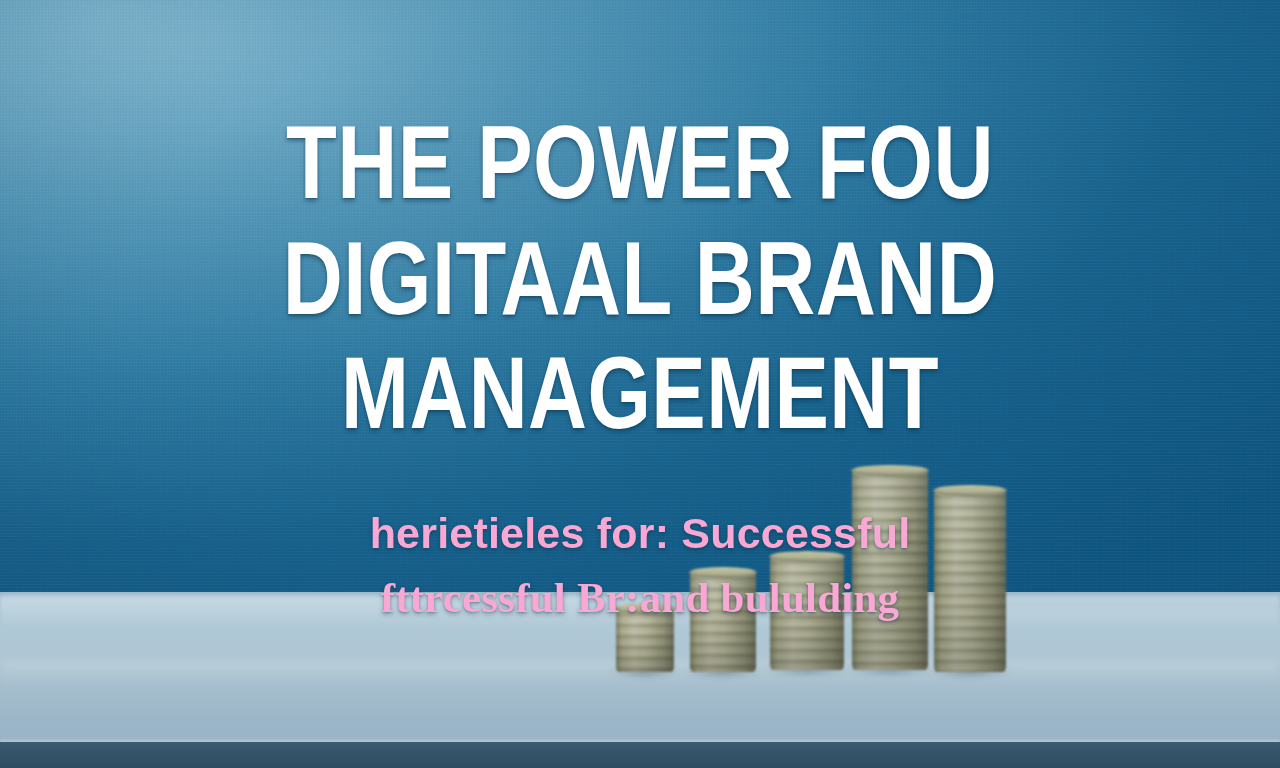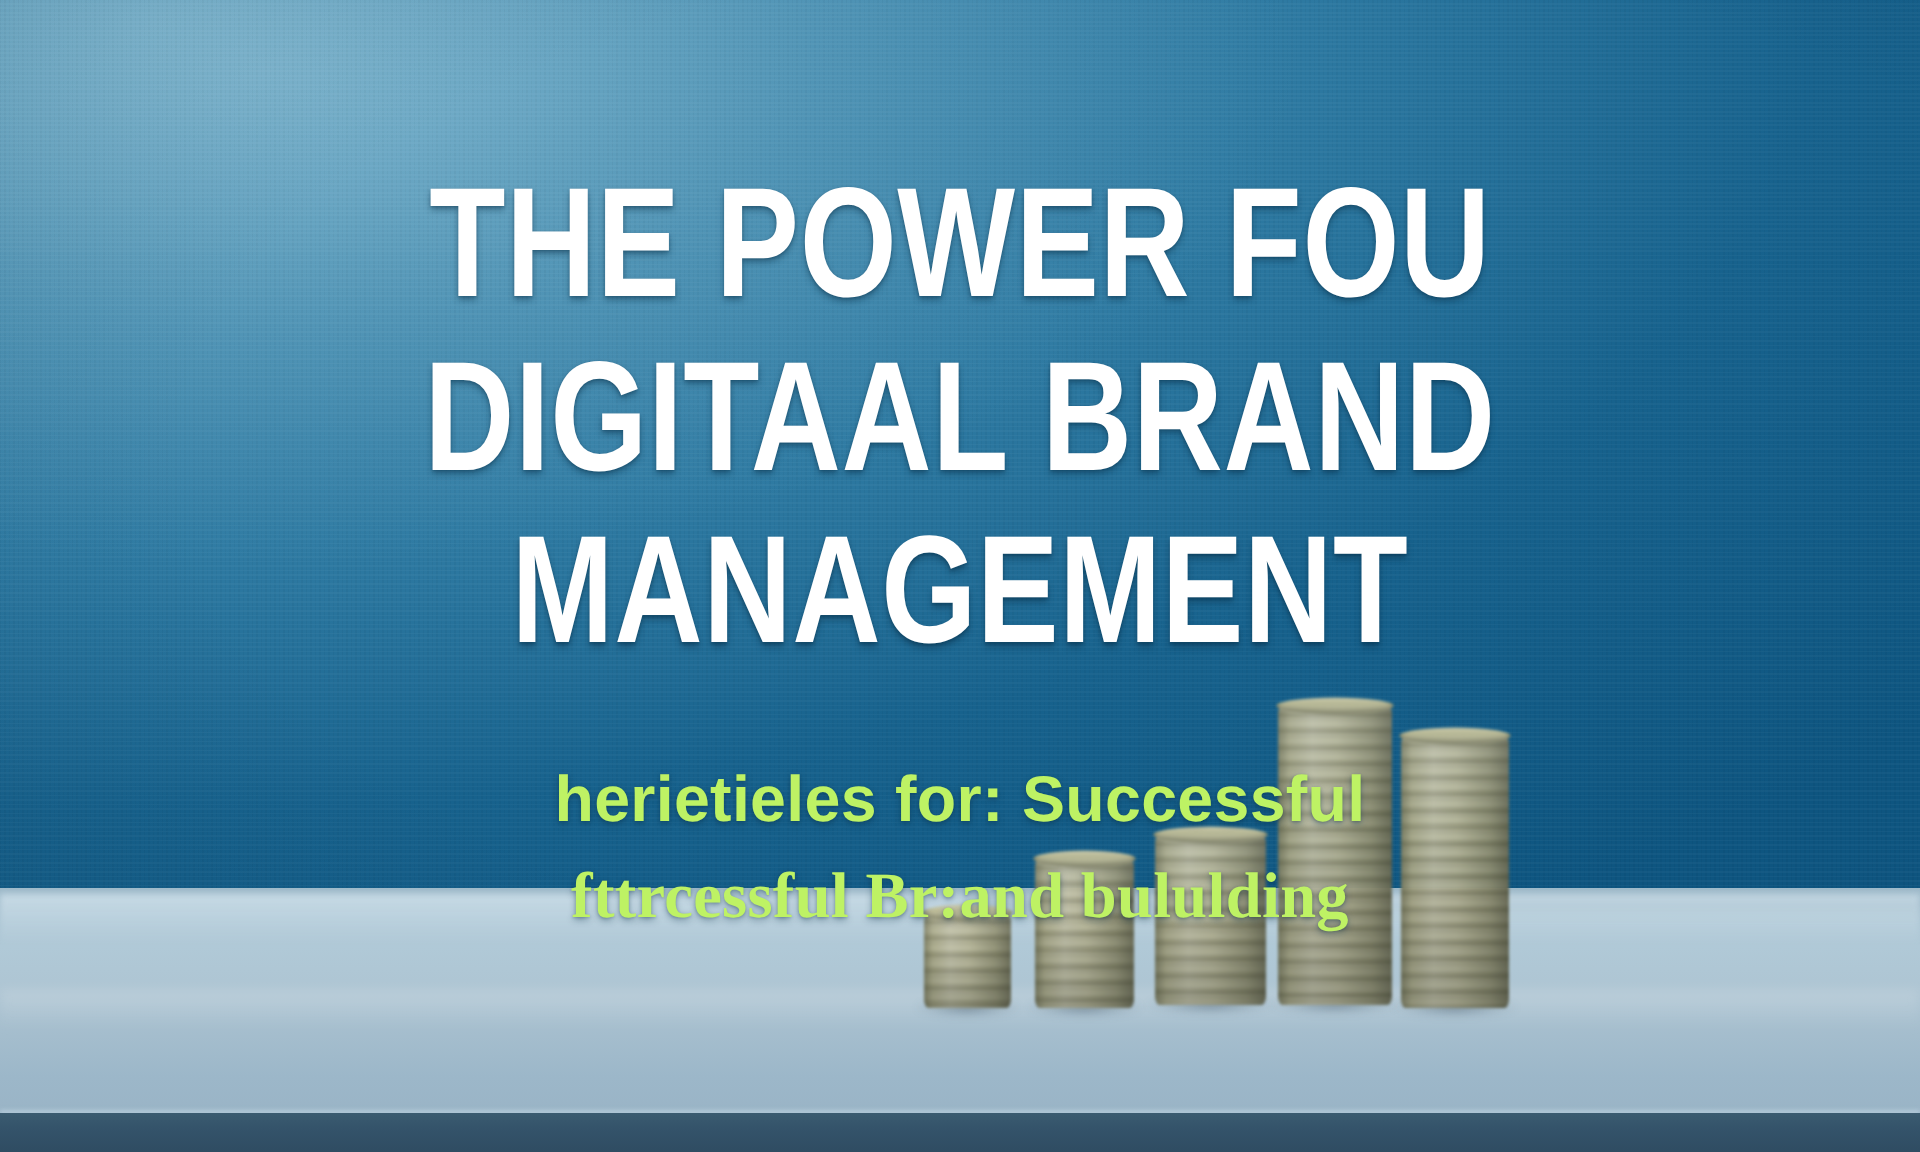--- a/index.html
+++ b/index.html
@@ -167,21 +167,21 @@
 
   .subtitle-wrap {
     position:absolute;
     left:0; right:0;
     top:512px;
     text-align:center;
     z-index:6;
   }
   .sub-line {
     display:block;
-    color:#bef264;
+    color:#f9a8d4;
     font-family:"Liberation Sans", sans-serif;
     font-weight:700;
     font-size:43px;
     line-height:1.0;
     letter-spacing:0.2px;
     text-shadow:
       0 2px 5px rgba(10,48,72,.38),
       0 1px 2px rgba(10,48,72,.26);
     white-space:nowrap;
   }

